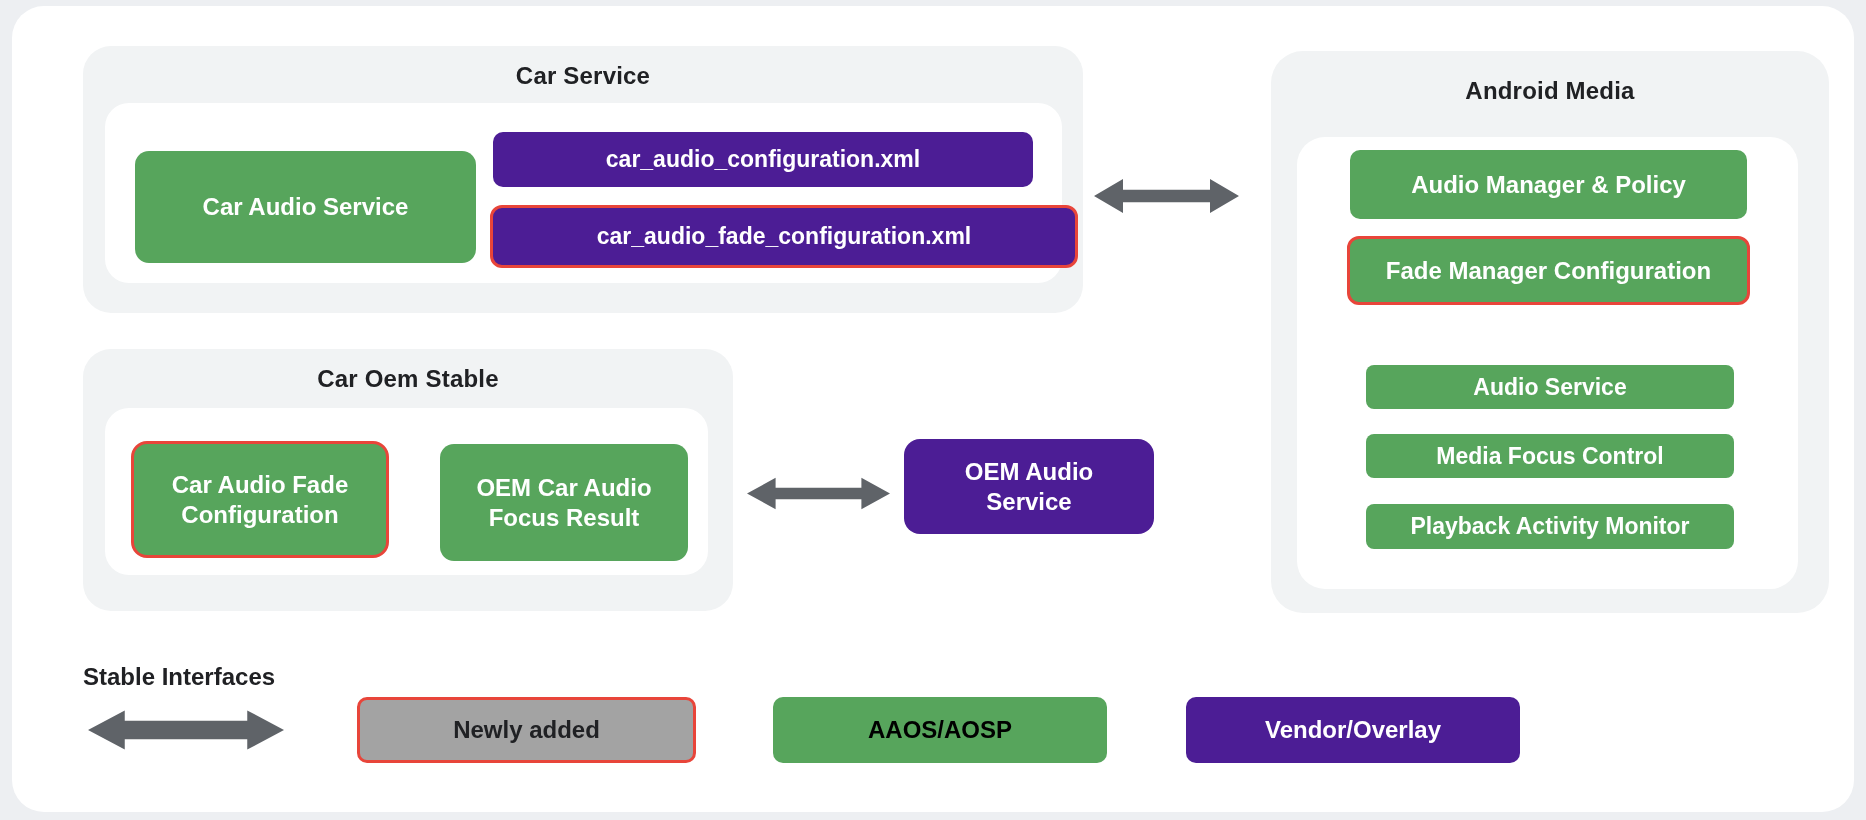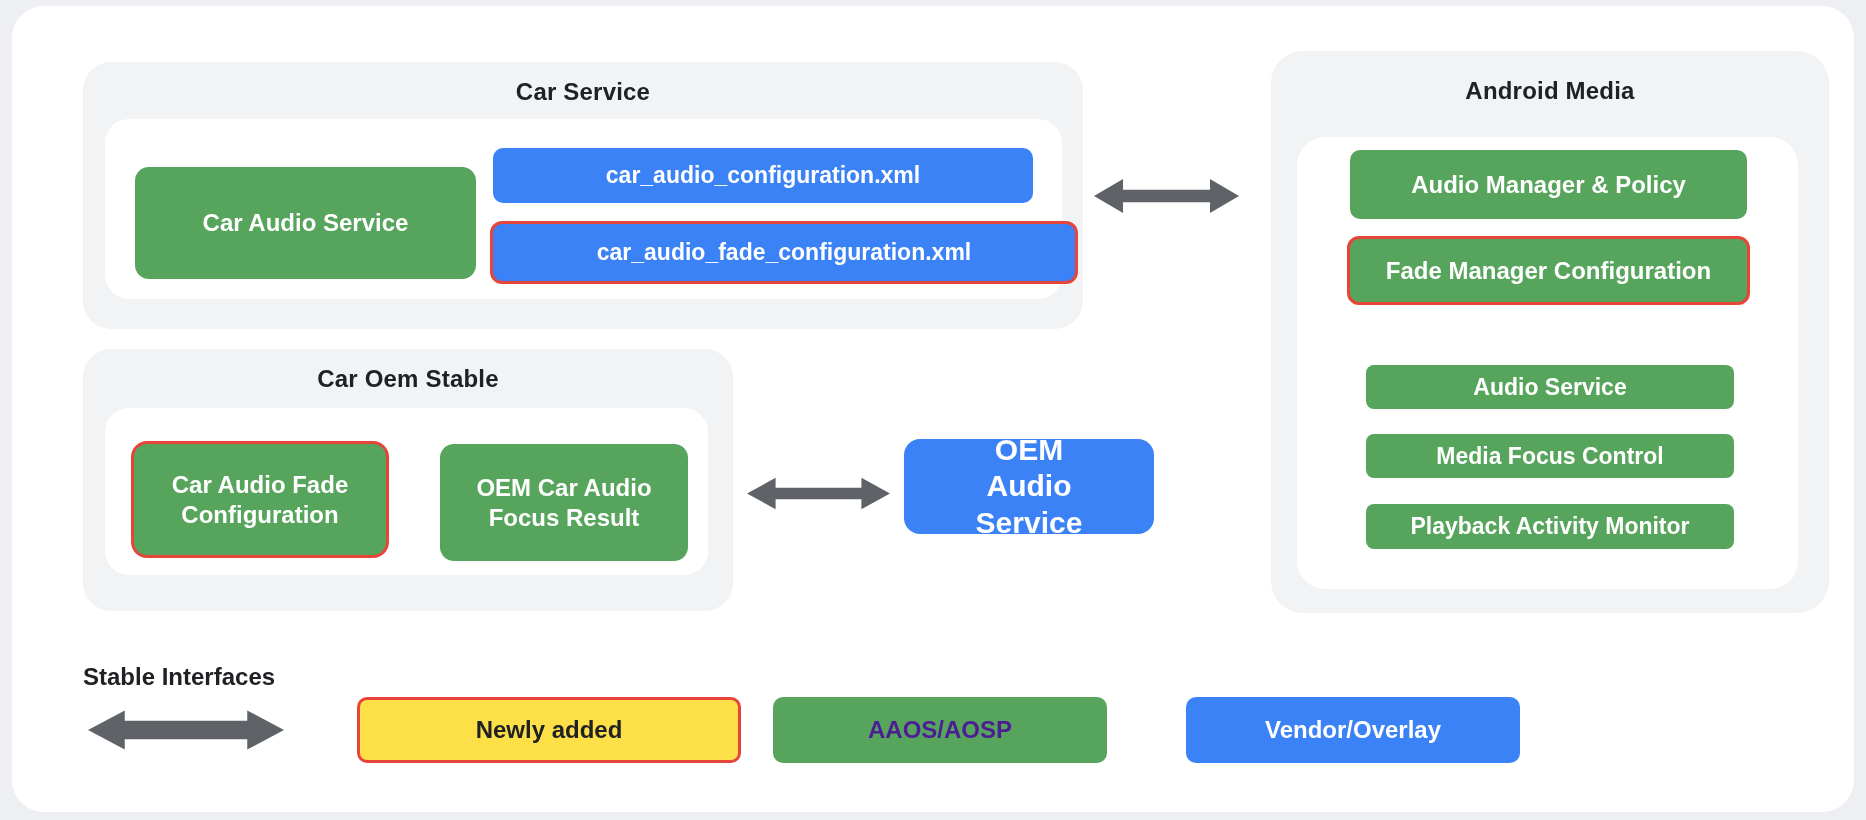--- a/index.html
+++ b/index.html
@@ -35,25 +35,25 @@
   }
   .box{
     position:absolute;
     display:flex;align-items:center;justify-content:center;
     text-align:center;
     color:#FFFFFF;font-weight:700;
     box-sizing:border-box;
     line-height:1.22;
   }
   .green{background:#57A55C;}
-  .blue{background:#3b82f6;}
+  .blue{background:#4c1d95;}
   .red-border{border:3px solid #E8453A;}
 
   
-  #panel-car-service{left:71px;top:56px;width:1000px;height:267px;}
+  #panel-car-service{left:71px;top:40px;width:1000px;height:267px;}
   #panel-car-service .panel-title{top:16px;}
   #inner-car-service{left:22px;top:57px;width:957px;height:180px;border-radius:24px;}
   #box-car-audio-service{left:30px;top:48px;width:341px;height:112px;border-radius:14px;font-size:24px;}
   #box-xml1{left:388px;top:29px;width:540px;height:55px;border-radius:10px;font-size:23px;}
   #box-xml2{left:385px;top:102px;width:588px;height:63px;border-radius:12px;font-size:23px;}
 
   
   #panel-android-media{left:1235px;top:45px;width:558px;height:562px;border-radius:32px;margin-left:24px;}
   #panel-android-media .panel-title{top:26px;}
   #inner-android-media{left:26px;top:86px;width:501px;height:452px;border-radius:28px;}
@@ -64,42 +64,42 @@
   #box-playback-monitor{left:69px;top:367px;width:368px;height:45px;border-radius:8px;font-size:23px;}
 
   
   #panel-car-oem-focus{left:71px;top:343px;width:650px;height:262px;}
   #panel-car-oem-focus .panel-title{top:16px;}
   #inner-car-oem-focus{left:22px;top:59px;width:603px;height:167px;border-radius:24px;}
   #box-car-audio-fade-config{left:26px;top:33px;width:258px;height:117px;border-radius:16px;font-size:24px;padding:0 11px;}
   #box-oem-focus-result{left:335px;top:36px;width:248px;height:117px;border-radius:14px;font-size:24px;padding:12px 24px;}
 
   
-  #box-oem-audio-service{left:892px;top:433px;width:250px;height:95px;border-radius:16px;font-size:30px;padding:0 46px;}
+  #box-oem-audio-service{left:892px;top:433px;width:250px;height:95px;border-radius:16px;font-size:24px;padding:0 46px;}
 
   
   .arrow{position:absolute;}
   #arrow-top{left:1082px;top:171px;width:145px;height:38px;}
   #arrow-mid{left:735px;top:470px;width:143px;height:35px;}
   #arrow-legend{left:76px;top:701px;width:196px;height:46px;}
   .arrow svg{display:block;width:100%;height:100%;}
 
   
   #legend-title{
     position:absolute;left:71px;top:657px;
     font-size:24px;font-weight:700;color:#202124;
   }
   .legend-box{
     position:absolute;top:691px;height:66px;
     display:flex;align-items:center;justify-content:center;
     font-size:24px;font-weight:700;
     border-radius:10px;box-sizing:border-box;
   }
-  #legend-newly-added{left:345px;width:384px;background:#fde047;border:3px solid #E8453A;color:#202124;}
-  #legend-aaos{left:761px;width:334px;color:#4c1d95;}
+  #legend-newly-added{left:345px;width:339px;background:#a3a3a3;border:3px solid #E8453A;color:#202124;}
+  #legend-aaos{left:761px;width:334px;color:#000000;}
   #legend-vendor{left:1174px;width:334px;color:#FFFFFF;}
 </style>
 </head>
 <body>
 
 <div id="canvas">
   <div class="card">
 
     <div class="panel" id="panel-car-service">
       <div class="panel-title">Car Service</div>

